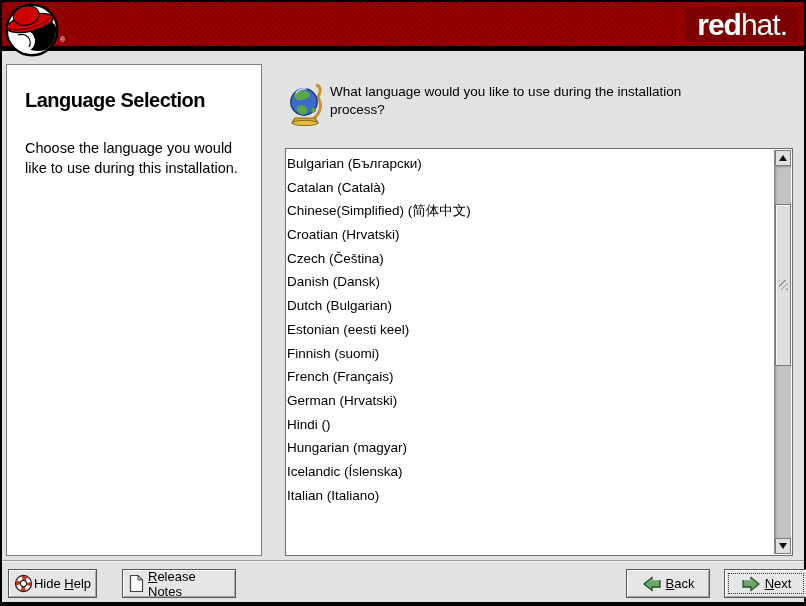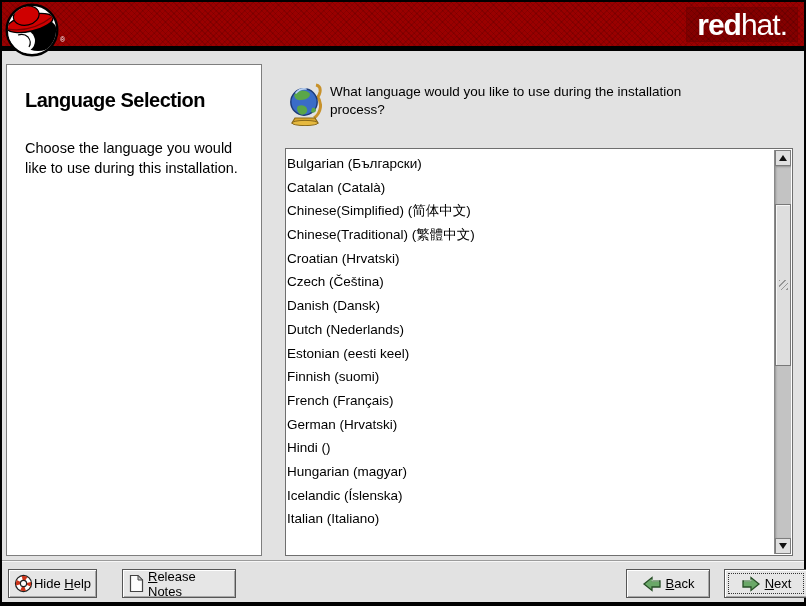--- a/index.html
+++ b/index.html
@@ -136,25 +136,24 @@
       <path d="M24 26 q4 -1 4 3 q-2 3 -5 1z" fill="#5aa648"></path>
       <path d="M8 11 q4 -5 10 -4" fill="none" stroke="#bcd4f5" stroke-width="1.6" stroke-linecap="round"></path>
     </svg>
     <div class="question">What language would you like to use during the installation process?</div>
 
     <div class="listframe">
       <div class="rows">
           <div class="row">Bulgarian (Български)</div>
           <div class="row">Catalan (Català)</div>
           <div class="row">Chinese(Simplified) (简体中文)</div>
-          <div class="row">Chinese(Traditional) (繁體中文)</div>
           <div class="row">Croatian (Hrvatski)</div>
           <div class="row">Czech (Čeština)</div>
           <div class="row">Danish (Dansk)</div>
-          <div class="row">Dutch (Nederlands)</div>
+          <div class="row">Dutch (Bulgarian)</div>
           <div class="row">Estonian (eesti keel)</div>
           <div class="row">Finnish (suomi)</div>
           <div class="row">French (Français)</div>
           <div class="row">German (Hrvatski)</div>
           <div class="row">Hindi ()</div>
           <div class="row">Hungarian (magyar)</div>
           <div class="row">Icelandic (Íslenska)</div>
           <div class="row">Italian (Italiano)</div>
         </div>
       <div class="scrollbar">

